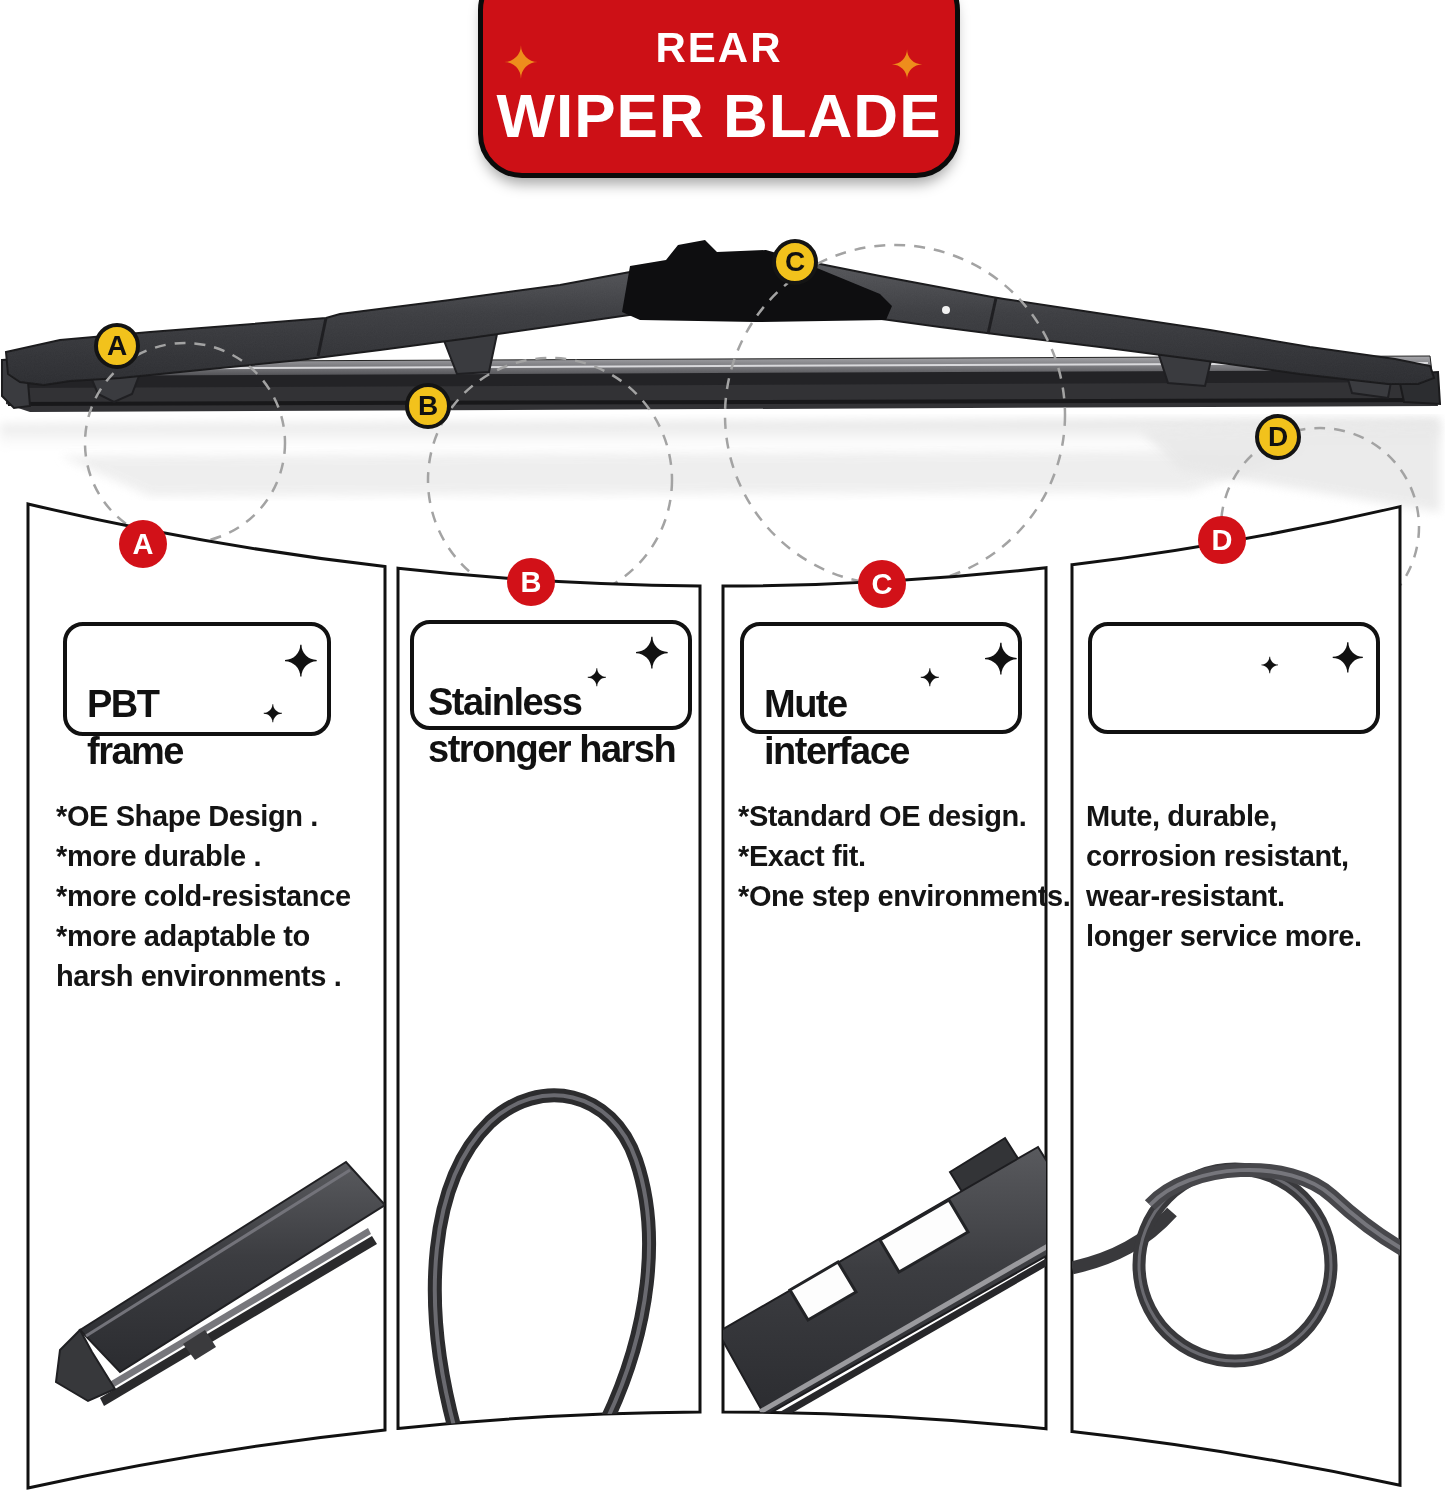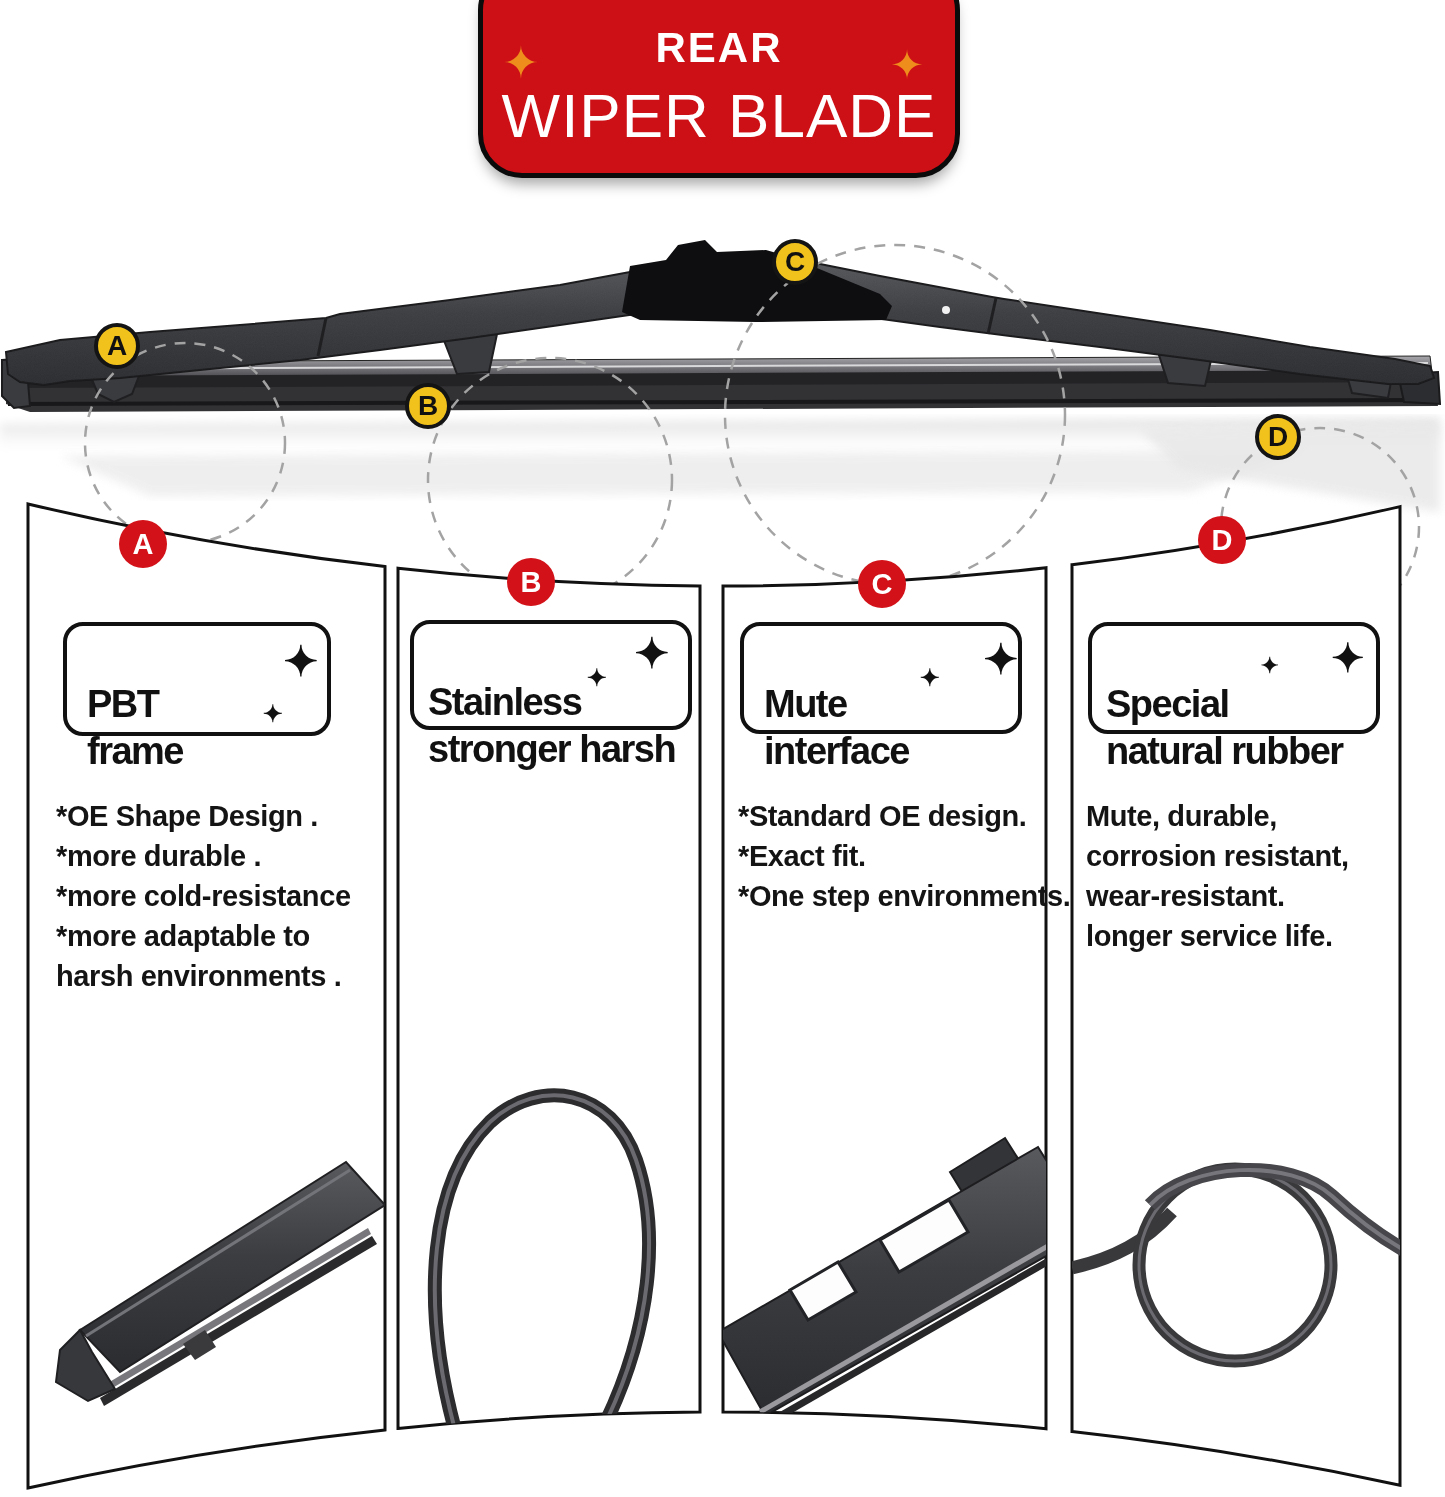--- a/index.html
+++ b/index.html
@@ -9,21 +9,21 @@
   }
   .scene{position:absolute;left:0;top:0;}
   
   .banner{
     position:absolute;left:478px;top:-34px;width:482px;height:212px;
     background:#cd1016;border:5px solid #0b0b0b;border-radius:44px;
     box-shadow:0 10px 14px -4px rgba(0,0,0,.35);
     color:#ffffff;text-align:center;box-sizing:border-box;
   }
   .banner-line1{margin-top:44px;font-size:42px;font-weight:bold;letter-spacing:2px;line-height:66px;}
-  .banner-line2{font-size:62px;font-weight:normal;letter-spacing:1px;line-height:70px;}
+  .banner-line2{font-size:62px;font-weight:bold;letter-spacing:1px;line-height:70px;}
   .banner .spark{position:absolute;color:#ee8d1c;transform:translate(-50%,-50%);}
   .spark{line-height:1;}
   
   .marker{
     position:absolute;width:46px;height:46px;border-radius:50%;
     background:#f2c21c;border:4px solid #141414;box-sizing:border-box;
     color:#111;font-size:28px;font-weight:bold;text-align:center;line-height:38px;
     transform:translate(-50%,-50%);
   }
   
@@ -200,38 +200,36 @@
   <span class="spark" style="left:237px;top:30px;font-size:42px;">✦</span>
   <span class="spark" style="left:182px;top:54px;font-size:24px;">✦</span>
 </div>
 <div class="titlebox" style="left:740px;top:622px;width:282px;height:112px;">
   <span>Mute
 interface</span>
   <span class="spark" style="left:256px;top:34px;font-size:42px;">✦</span>
   <span class="spark" style="left:185px;top:52px;font-size:24px;">✦</span>
 </div>
 <div class="titlebox" style="left:1088px;top:622px;width:292px;height:112px;padding-left:14px;">
-  <span>Special
-natural rubber</span>
   <span class="spark" style="left:255px;top:32px;font-size:40px;">✦</span>
   <span class="spark" style="left:177px;top:40px;font-size:22px;">✦</span>
 </div>
 
 <div class="bodytext" style="left:56px;top:752px;">*OE Shape Design .
 *more durable .
 *more cold-resistance
 *more adaptable to
 harsh environments .</div>
 <div class="bodytext" style="left:738px;top:752px;">*Standard OE design.
 *Exact fit.
 *One step environments.</div>
 <div class="bodytext" style="left:1086px;top:752px;">Mute, durable,
 corrosion resistant,
 wear-resistant.
-longer service life.</div>
+longer service more.</div>
 
 <div class="banner">
   <div class="banner-line1">REAR</div>
   <div class="banner-line2">WIPER BLADE</div>
   <span class="spark" style="left:38px;top:92px;font-size:44px;">✦</span>
   <span class="spark" style="left:424px;top:94px;font-size:40px;">✦</span>
 </div>
 
 </div>
 

